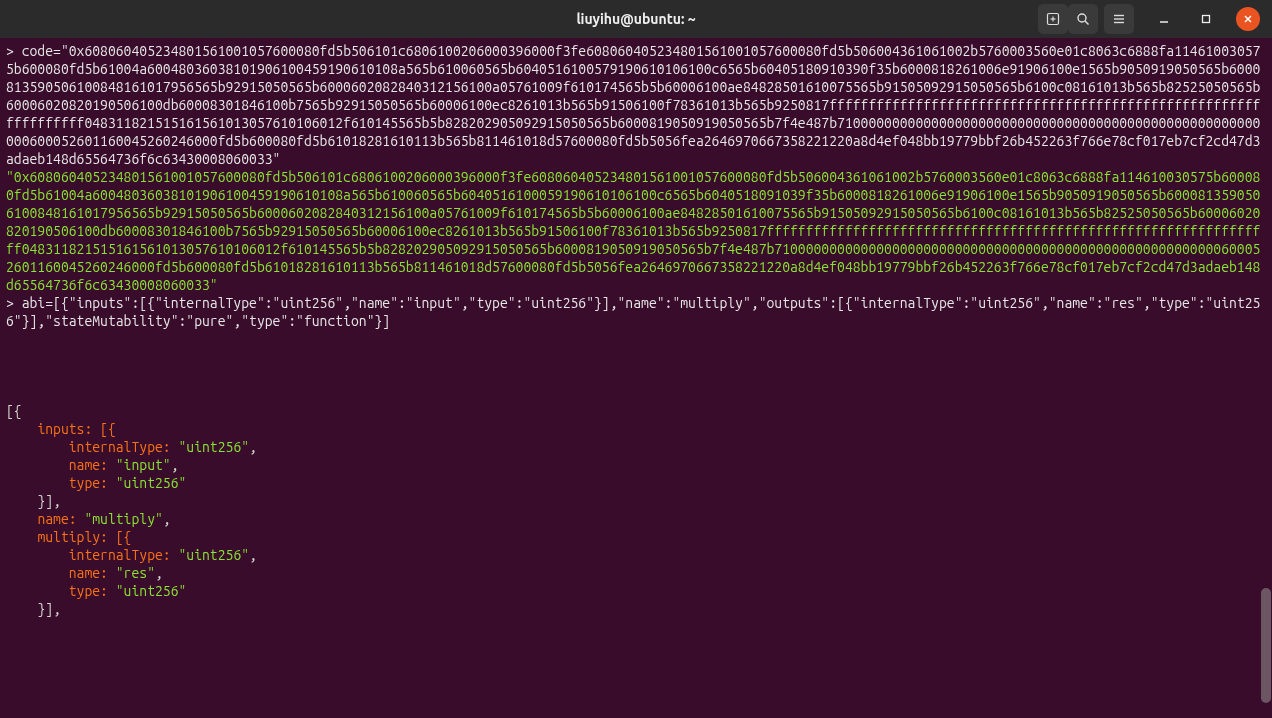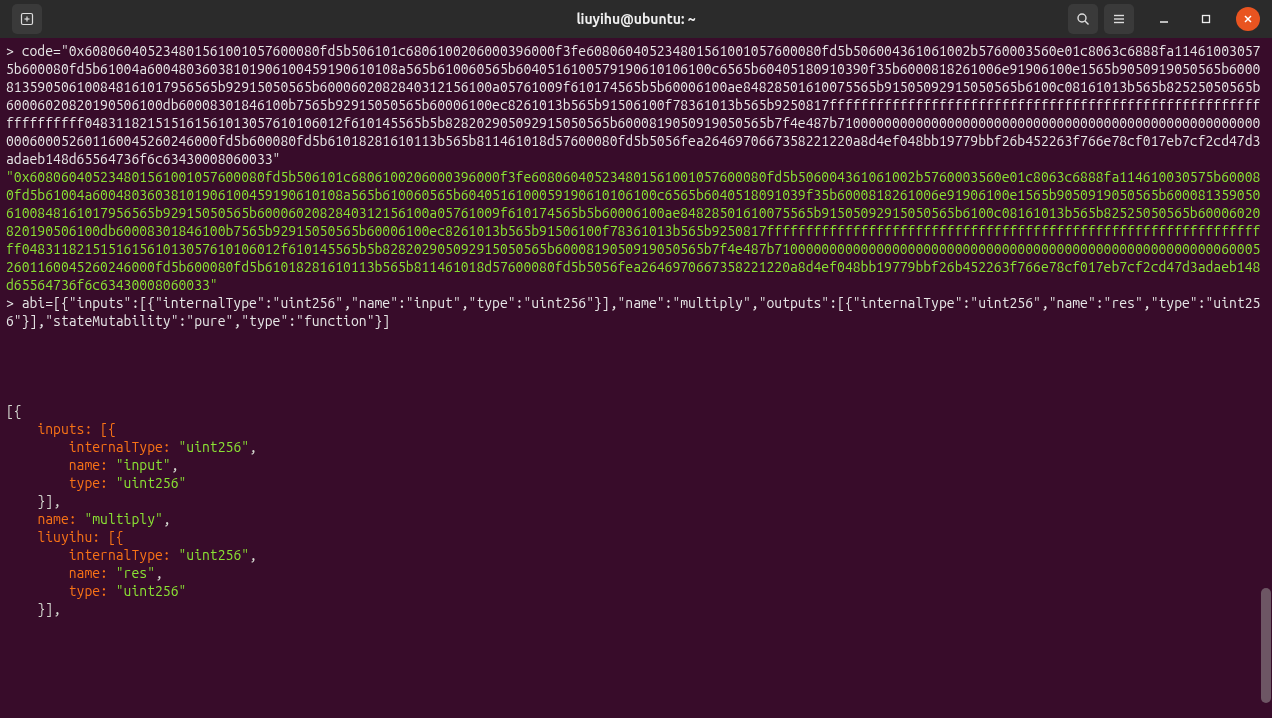--- a/index.html
+++ b/index.html
@@ -10,21 +10,21 @@
     background: #380c2a;
     font-family: "Ubuntu Mono", "DejaVu Sans Mono", Consolas, monospace;
     font-size: 14px;
     overflow: hidden;
   }
   .titlebar {
     height: 38px;
     background: #2b2b2b;
     display: flex;
     align-items: center;
-    justify-content: space-between;
+    justify-content: flex-end;
     padding: 0 12px;
     color: #e8e8e8;
     font-family: Ubuntu, Cantarell, sans-serif;
     font-size: 14px;
     position: relative;
   }
   .titlebar-left, .titlebar-right {
     display: flex;
     align-items: center;
     gap: 6px;
@@ -157,21 +157,21 @@
 
 
 
 <span class="punc">[{</span>
 <span><span class="kw">    inputs: [{</span></span>
 <span><span class="kw">        internalType: </span><span class="str">"uint256"</span><span class="punc">,</span></span>
 <span><span class="kw">        name: </span><span class="str">"input"</span><span class="punc">,</span></span>
 <span><span class="kw">        type: </span><span class="str">"uint256"</span></span>
 <span class="punc">    }],</span>
 <span><span class="kw">    name: </span><span class="str">"multiply"</span><span class="punc">,</span></span>
-<span><span class="kw">    liuyihu: [{</span></span>
+<span><span class="kw">    multiply: [{</span></span>
 <span><span class="kw">        internalType: </span><span class="str">"uint256"</span><span class="punc">,</span></span>
 <span><span class="kw">        name: </span><span class="str">"res"</span><span class="punc">,</span></span>
 <span><span class="kw">        type: </span><span class="str">"uint256"</span></span>
 <span class="punc">    }],</span>
 </pre>
 </div>
 
 <div class="scrollbar">
   <div class="scrollbar-thumb"></div>
 </div>

